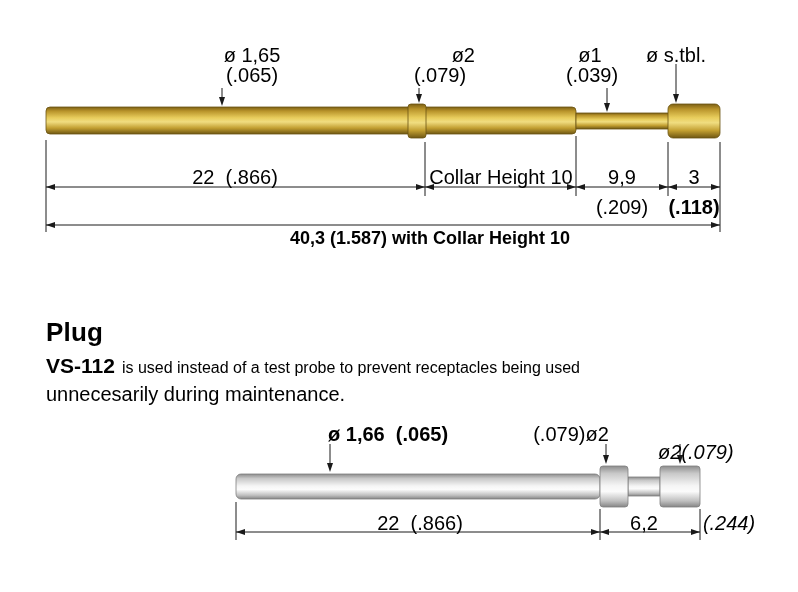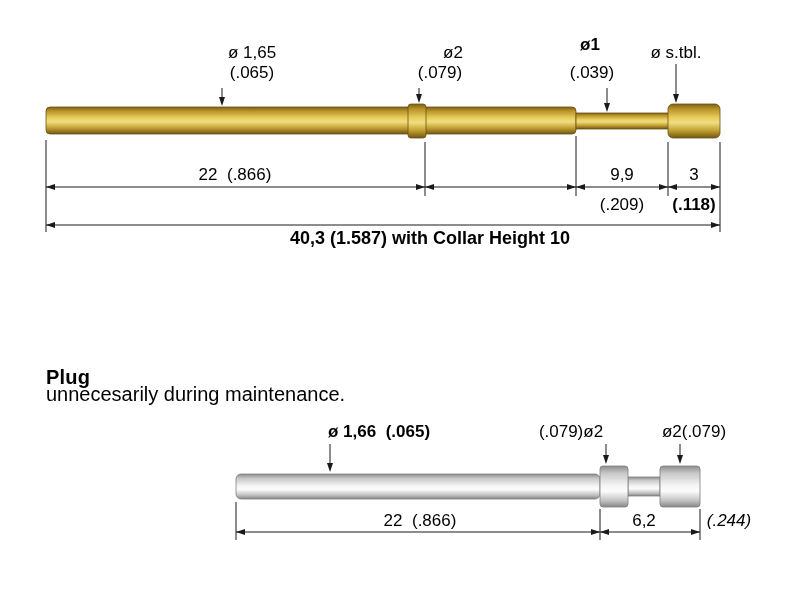--- a/index.html
+++ b/index.html
@@ -3,24 +3,24 @@
 <meta charset="utf-8">
 <style>
   html,body { margin:0; padding:0; background:#ffffff; }
   .canvas {
     position:relative; width:798px; height:592px; background:#ffffff;
     font-family:"Liberation Sans","DejaVu Sans",sans-serif; color:#000;
     overflow:hidden;
   }
   svg.linework { position:absolute; left:0; top:0; }
   .txt { position:absolute; color:#000; line-height:1.1; }
-  .dim  { font-size:17px; text-align:center; white-space:pre; }
+  .dim  { font-size:20px; text-align:center; white-space:pre; }
   .dim-left { text-align:left;font-weight:bold; }
   .dim-total { font-size:18px; font-weight:bold; text-align:center; white-space:pre; }
-  .heading { font-size:20px; font-weight:bold; letter-spacing:0.2px;margin-top:48px; }
+  .heading { font-size:26px; font-weight:bold; letter-spacing:0.2px; }
   .desc-line { font-size:20px; white-space:pre; }
   .model { font-size:21px; font-weight:bold; }
   .desc  { font-size:16px; margin-left:7px; }
 </style>
 </head>
 <body>
 
 <div class="canvas">
 
   <svg class="linework" width="798" height="592" viewBox="0 0 798 592">
@@ -113,39 +113,43 @@
       <path d="M236,532 L245,529 L245,535 Z"></path>
       <path d="M600,532 L591,529 L591,535 Z"></path>
       <path d="M600,532 L609,529 L609,535 Z"></path>
       <path d="M700,532 L691,529 L691,535 Z"></path>
     </g>
   </svg>
 
   <div class="txt dim" style="left:202px; top:44px; width:100px;">ø 1,65</div>
   <div class="txt dim" style="left:202px; top:64px; width:100px;">(.065)</div>
 
-  <div class="txt dim" style="left:413px; top:44px; width:80px;">ø2</div>
+  <div class="txt dim" style="left:395px; top:44px; width:80px;text-align:right;">ø2</div>
   <div class="txt dim" style="left:400px; top:64px; width:80px;">(.079)</div>
 
-  <div class="txt dim" style="left:550px; top:36px; width:80px;font-weight:bold;">ø1</div>
+  <div class="txt dim" style="left:550px; top:44px; width:80px;">ø1</div>
   <div class="txt dim" style="left:552px; top:64px; width:80px;">(.039)</div>
 
   <div class="txt dim" style="left:630px; top:44px; width:92px;">ø s.tbl.</div>
 
   <div class="txt dim" style="left:135px; top:166px; width:200px;">22  (.866)</div>
+  <div class="txt dim" style="left:410px; top:166px; width:182px;">Collar Height 10</div>
   <div class="txt dim" style="left:582px; top:166px; width:80px;">9,9</div>
   <div class="txt dim" style="left:582px; top:196px; width:80px;">(.209)</div>
   <div class="txt dim" style="left:664px; top:166px; width:60px;">3</div>
   <div class="txt dim" style="left:664px; top:196px; width:60px;font-weight:bold;">(.118)</div>
   <div class="txt dim-total" style="left:50px; top:229px; width:520px; position:absolute;text-align:right;">40,3 (1.587) with Collar Height 10</div>
 
   <div class="txt heading" style="left:46px; top:318px;">Plug</div>
+  <div class="txt" style="left:46px; top:354px; width:720px;">
+    <span class="model">VS-112</span><span class="desc">is used instead of a test probe to prevent receptacles being used</span>
+  </div>
   <div class="txt desc-line" style="left:46px; top:383px; width:720px;">unnecesarily during maintenance.</div>
 
   <div class="txt dim dim-left" style="left:328px; top:423px; width:160px;">ø 1,66  (.065)</div>
   <div class="txt dim" style="left:532px; top:423px; width:78px;">(.079)ø2</div>
-  <div class="txt dim" style="left:658px; top:423px; width:72px;">ø2(.079)</div>
+  <div class="txt dim" style="left:658px; top:441px; width:72px;font-style:italic;">ø2(.079)</div>
 
   <div class="txt dim" style="left:320px; top:512px; width:200px;">22  (.866)</div>
   <div class="txt dim" style="left:604px; top:512px; width:80px;text-align:center;">6,2</div>
   <div class="txt dim" style="left:702px; top:512px; width:54px;font-style:italic;">(.244)</div>
 
 </div>
 
 </body></html>

